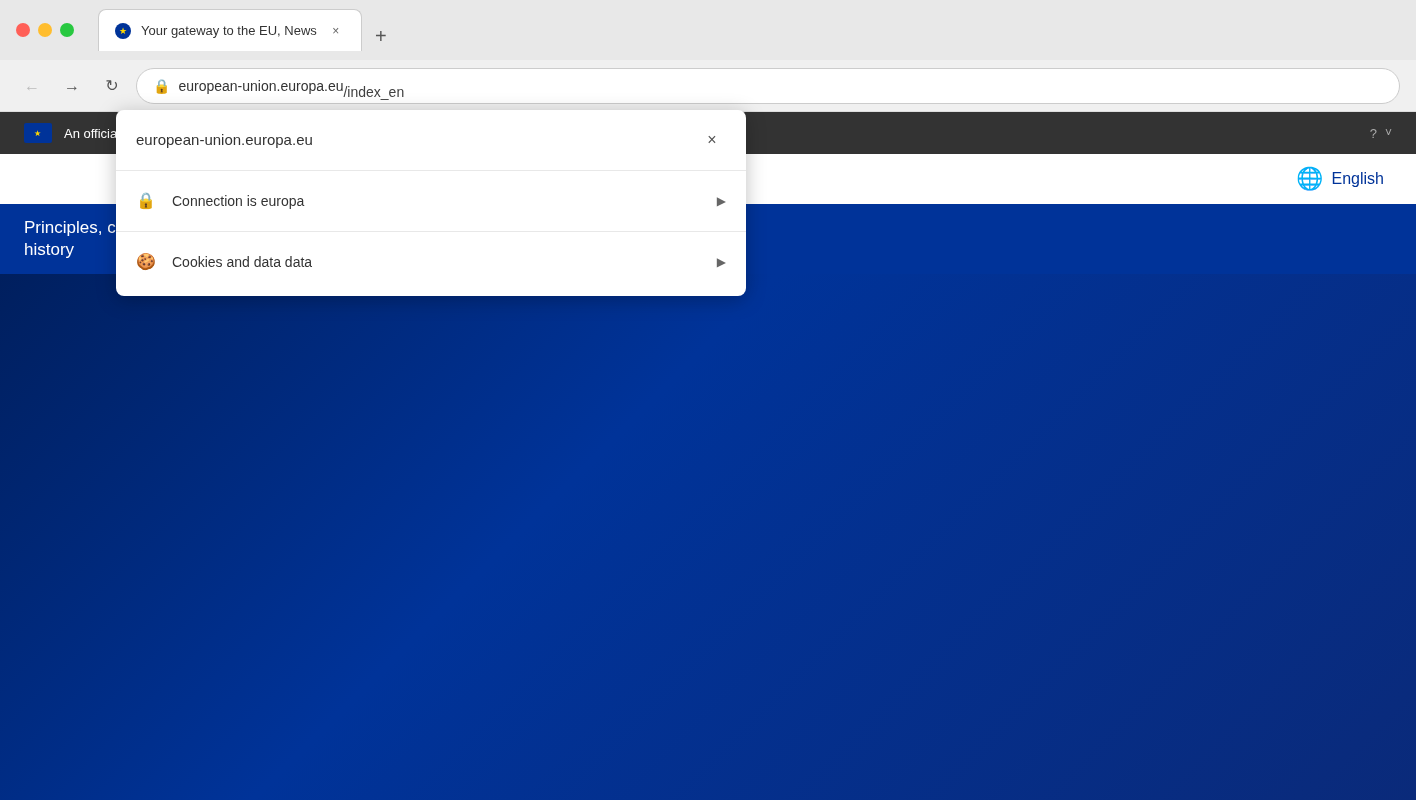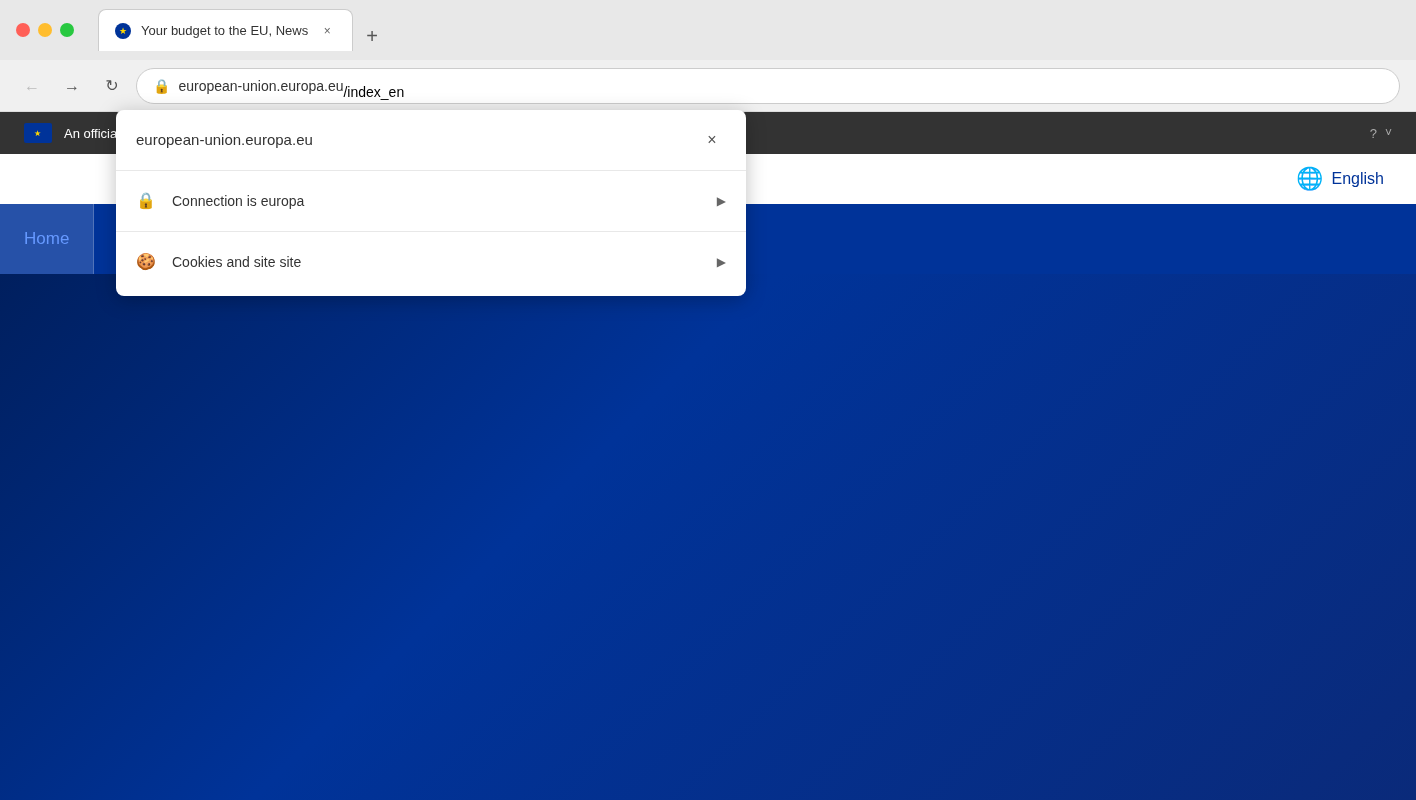--- a/index.html
+++ b/index.html
@@ -24,21 +24,21 @@
     .new-tab { width: 30px; height: 30px; display: flex; align-items: center; justify-content: center; font-size: 20px; color: #555; cursor: pointer; margin-left: 4px; border-radius: 50%; }
 
     
     .address-bar-row { height: 52px; background: #f0f0f0; display: flex; align-items: center; padding: 0 16px; gap: 8px; border-bottom: 1px solid #ddd; }
     .nav-btn { width: 32px; height: 32px; border-radius: 50%; display: flex; align-items: center; justify-content: center; font-size: 16px; color: #555; cursor: pointer; background: none; border: none; }
     .nav-btn.disabled { color: #bbb; cursor: default; }
     .address-bar-container { flex: 1; position: relative; }
     .address-bar { width: 100%; height: 36px; background: white; border: 1px solid #ccc; border-radius: 20px; display: flex; align-items: center; padding: 0 16px; font-size: 14px; color: #333; }
     .lock-icon { margin-right: 8px; color: #666; font-size: 14px; }
     .url-text { font-size: 14px; color: #333; }
-    .url-highlight { color: #000000; margin-top: 12px; }
+    .url-highlight { color: #404040; margin-top: 12px; }
 
     
     .site-info-popup { position: absolute; top: 42px; left: -20px; width: 630px; background: white; border-radius: 8px; box-shadow: 0 4px 20px rgba(0,0,0,0.25); z-index: 1000; padding: 0; }
     .popup-header { padding: 16px 20px 8px 20px; display: flex; align-items: center; justify-content: space-between; }
     .popup-domain { font-size: 15px; color: #333; font-weight: 400; }
     .popup-close { width: 28px; height: 28px; border-radius: 50%; display: flex; align-items: center; justify-content: center; font-size: 16px; color: #555; cursor: pointer; border: none; background: none; }
     .popup-divider { height: 1px; background: #e8e8e8; margin: 8px 0; }
     .popup-item { display: flex; align-items: center; padding: 12px 20px; cursor: pointer; justify-content: space-between; }
     .popup-item-left { display: flex; align-items: center; gap: 16px; }
     .popup-item-icon { width: 20px; height: 20px; display: flex; align-items: center; justify-content: center; font-size: 16px; color: #555; }
@@ -81,21 +81,21 @@
 
   <div class="title-bar">
     <div class="traffic-lights">
       <div class="traffic-light red"></div>
       <div class="traffic-light yellow"></div>
       <div class="traffic-light green"></div>
     </div>
     <div class="tabs-area">
       <div class="tab">
         <div class="tab-favicon">★</div>
-        <span class="tab-title">Your budget to the EU, News</span>
+        <span class="tab-title">Your gateway to the EU, News</span>
         <div class="tab-close">×</div>
       </div>
       <div class="new-tab">+</div>
     </div>
   </div>
 
   <div class="address-bar-row">
     <button class="nav-btn disabled">←</button>
     <button class="nav-btn">→</button>
     <button class="nav-btn">↻</button>
@@ -117,21 +117,21 @@
           <div class="popup-item-left">
             <div class="popup-item-icon">🔒</div>
             <span class="popup-item-text">Connection is europa</span>
           </div>
           <span class="popup-item-arrow">▶</span>
         </div>
         <div class="popup-divider"></div>
         <div class="popup-item">
           <div class="popup-item-left">
             <div class="popup-item-icon">🍪</div>
-            <span class="popup-item-text">Cookies and site site</span>
+            <span class="popup-item-text">Cookies and data data</span>
           </div>
           <span class="popup-item-arrow">▶</span>
         </div>
         <div class="popup-bottom-padding"></div>
       </div>
     </div>
   </div>
 
   <div class="website-area">
 
@@ -149,23 +149,20 @@
     <div class="site-header">
       <div class="header-content">
         <div class="language-selector">
           <span class="globe-icon">🌐</span>
           <span>English</span>
         </div>
       </div>
     </div>
 
     <div class="site-nav">
-      <div class="nav-item home">
-        <span class="nav-item-text">Home</span>
-      </div>
       <div class="nav-item">
         <span class="nav-item-text">
           <span>Principles, countries,</span><br>
           <span>history</span>
         </span>
         <span class="nav-chevron">˅</span>
       </div>
       <div class="nav-item">
         <span class="nav-item-text">
           <span>Institutions, law,</span><br>

